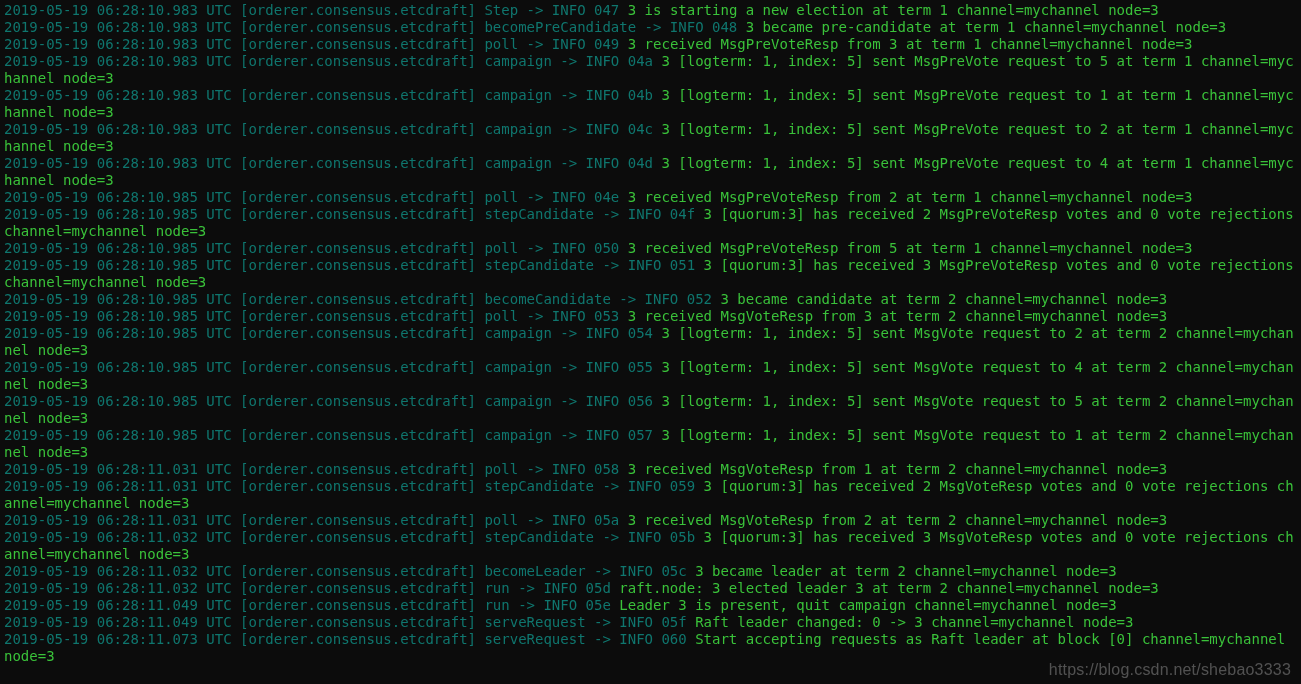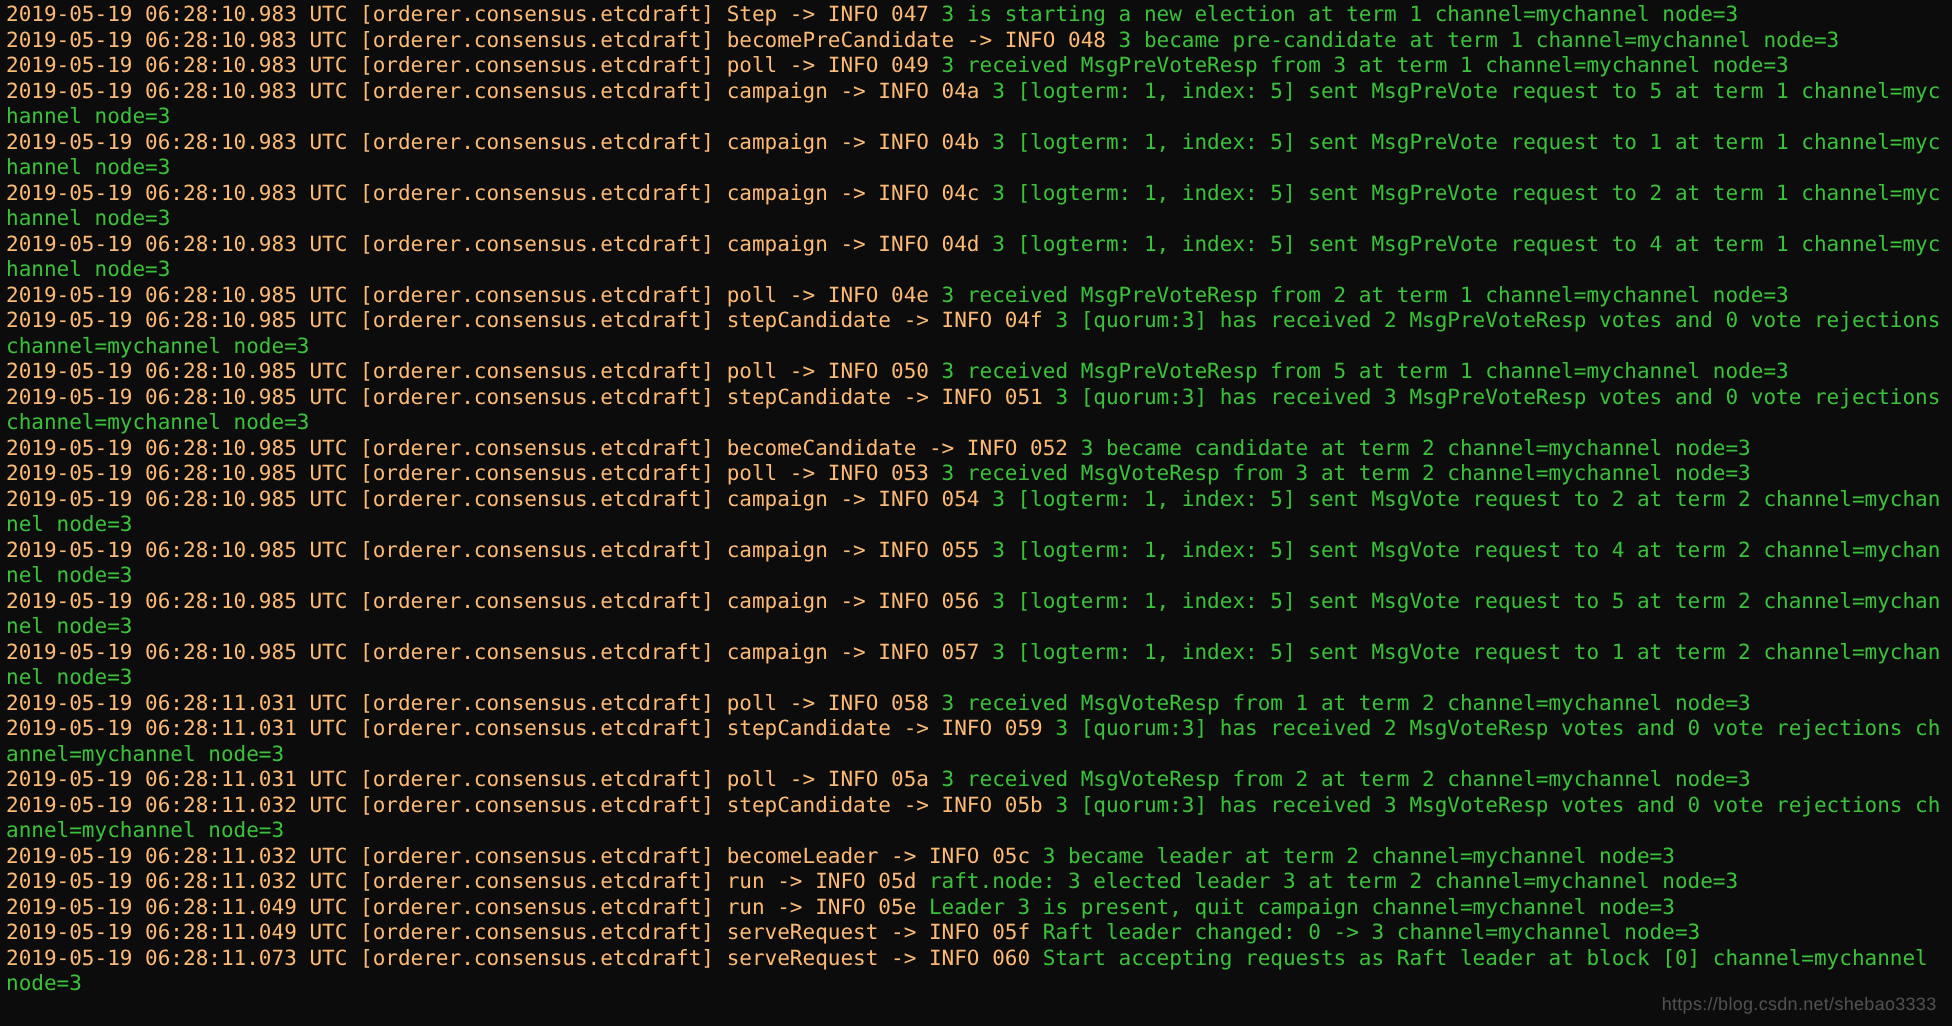--- a/index.html
+++ b/index.html
@@ -13,28 +13,28 @@
     width: 1301px;
     height: 684px;
     overflow: hidden;
   }
   #terminal {
     padding: 2px 4px;
     white-space: pre-wrap;
     word-break: break-all;
     letter-spacing: 0px;
   }
-  .p { color: #fdba74; }  
+  .p { color: #0f766e; }  
   .m { color: #3ac23a; text-align: right; }  
   .watermark {
     position: absolute;
     right: 10px;
     bottom: 6px;
     color: #8a8a8a;
-    font-size: 12px;
+    font-size: 16px;
     opacity: 0.55;
     font-family: sans-serif;
     letter-spacing: 0.2px;
     pointer-events: none;
   }
 </style>
 </head>
 <body>
 
 <div id="terminal"><div><span class="p">2019-05-19 06:28:10.983 UTC [orderer.consensus.etcdraft] Step -&gt; INFO 047 </span><span class="m">3 is starting a new election at term 1 channel=mychannel node=3</span></div><div><span class="p">2019-05-19 06:28:10.983 UTC [orderer.consensus.etcdraft] becomePreCandidate -&gt; INFO 048 </span><span class="m">3 became pre-candidate at term 1 channel=mychannel node=3</span></div><div><span class="p">2019-05-19 06:28:10.983 UTC [orderer.consensus.etcdraft] poll -&gt; INFO 049 </span><span class="m">3 received MsgPreVoteResp from 3 at term 1 channel=mychannel node=3</span></div><div><span class="p">2019-05-19 06:28:10.983 UTC [orderer.consensus.etcdraft] campaign -&gt; INFO 04a </span><span class="m">3 [logterm: 1, index: 5] sent MsgPreVote request to 5 at term 1 channel=mychannel node=3</span></div><div><span class="p">2019-05-19 06:28:10.983 UTC [orderer.consensus.etcdraft] campaign -&gt; INFO 04b </span><span class="m">3 [logterm: 1, index: 5] sent MsgPreVote request to 1 at term 1 channel=mychannel node=3</span></div><div><span class="p">2019-05-19 06:28:10.983 UTC [orderer.consensus.etcdraft] campaign -&gt; INFO 04c </span><span class="m">3 [logterm: 1, index: 5] sent MsgPreVote request to 2 at term 1 channel=mychannel node=3</span></div><div><span class="p">2019-05-19 06:28:10.983 UTC [orderer.consensus.etcdraft] campaign -&gt; INFO 04d </span><span class="m">3 [logterm: 1, index: 5] sent MsgPreVote request to 4 at term 1 channel=mychannel node=3</span></div><div><span class="p">2019-05-19 06:28:10.985 UTC [orderer.consensus.etcdraft] poll -&gt; INFO 04e </span><span class="m">3 received MsgPreVoteResp from 2 at term 1 channel=mychannel node=3</span></div><div><span class="p">2019-05-19 06:28:10.985 UTC [orderer.consensus.etcdraft] stepCandidate -&gt; INFO 04f </span><span class="m">3 [quorum:3] has received 2 MsgPreVoteResp votes and 0 vote rejections channel=mychannel node=3</span></div><div><span class="p">2019-05-19 06:28:10.985 UTC [orderer.consensus.etcdraft] poll -&gt; INFO 050 </span><span class="m">3 received MsgPreVoteResp from 5 at term 1 channel=mychannel node=3</span></div><div><span class="p">2019-05-19 06:28:10.985 UTC [orderer.consensus.etcdraft] stepCandidate -&gt; INFO 051 </span><span class="m">3 [quorum:3] has received 3 MsgPreVoteResp votes and 0 vote rejections channel=mychannel node=3</span></div><div><span class="p">2019-05-19 06:28:10.985 UTC [orderer.consensus.etcdraft] becomeCandidate -&gt; INFO 052 </span><span class="m">3 became candidate at term 2 channel=mychannel node=3</span></div><div><span class="p">2019-05-19 06:28:10.985 UTC [orderer.consensus.etcdraft] poll -&gt; INFO 053 </span><span class="m">3 received MsgVoteResp from 3 at term 2 channel=mychannel node=3</span></div><div><span class="p">2019-05-19 06:28:10.985 UTC [orderer.consensus.etcdraft] campaign -&gt; INFO 054 </span><span class="m">3 [logterm: 1, index: 5] sent MsgVote request to 2 at term 2 channel=mychannel node=3</span></div><div><span class="p">2019-05-19 06:28:10.985 UTC [orderer.consensus.etcdraft] campaign -&gt; INFO 055 </span><span class="m">3 [logterm: 1, index: 5] sent MsgVote request to 4 at term 2 channel=mychannel node=3</span></div><div><span class="p">2019-05-19 06:28:10.985 UTC [orderer.consensus.etcdraft] campaign -&gt; INFO 056 </span><span class="m">3 [logterm: 1, index: 5] sent MsgVote request to 5 at term 2 channel=mychannel node=3</span></div><div><span class="p">2019-05-19 06:28:10.985 UTC [orderer.consensus.etcdraft] campaign -&gt; INFO 057 </span><span class="m">3 [logterm: 1, index: 5] sent MsgVote request to 1 at term 2 channel=mychannel node=3</span></div><div><span class="p">2019-05-19 06:28:11.031 UTC [orderer.consensus.etcdraft] poll -&gt; INFO 058 </span><span class="m">3 received MsgVoteResp from 1 at term 2 channel=mychannel node=3</span></div><div><span class="p">2019-05-19 06:28:11.031 UTC [orderer.consensus.etcdraft] stepCandidate -&gt; INFO 059 </span><span class="m">3 [quorum:3] has received 2 MsgVoteResp votes and 0 vote rejections channel=mychannel node=3</span></div><div><span class="p">2019-05-19 06:28:11.031 UTC [orderer.consensus.etcdraft] poll -&gt; INFO 05a </span><span class="m">3 received MsgVoteResp from 2 at term 2 channel=mychannel node=3</span></div><div><span class="p">2019-05-19 06:28:11.032 UTC [orderer.consensus.etcdraft] stepCandidate -&gt; INFO 05b </span><span class="m">3 [quorum:3] has received 3 MsgVoteResp votes and 0 vote rejections channel=mychannel node=3</span></div><div><span class="p">2019-05-19 06:28:11.032 UTC [orderer.consensus.etcdraft] becomeLeader -&gt; INFO 05c </span><span class="m">3 became leader at term 2 channel=mychannel node=3</span></div><div><span class="p">2019-05-19 06:28:11.032 UTC [orderer.consensus.etcdraft] run -&gt; INFO 05d </span><span class="m">raft.node: 3 elected leader 3 at term 2 channel=mychannel node=3</span></div><div><span class="p">2019-05-19 06:28:11.049 UTC [orderer.consensus.etcdraft] run -&gt; INFO 05e </span><span class="m">Leader 3 is present, quit campaign channel=mychannel node=3</span></div><div><span class="p">2019-05-19 06:28:11.049 UTC [orderer.consensus.etcdraft] serveRequest -&gt; INFO 05f </span><span class="m">Raft leader changed: 0 -&gt; 3 channel=mychannel node=3</span></div><div><span class="p">2019-05-19 06:28:11.073 UTC [orderer.consensus.etcdraft] serveRequest -&gt; INFO 060 </span><span class="m">Start accepting requests as Raft leader at block [0] channel=mychannel node=3</span></div></div>

